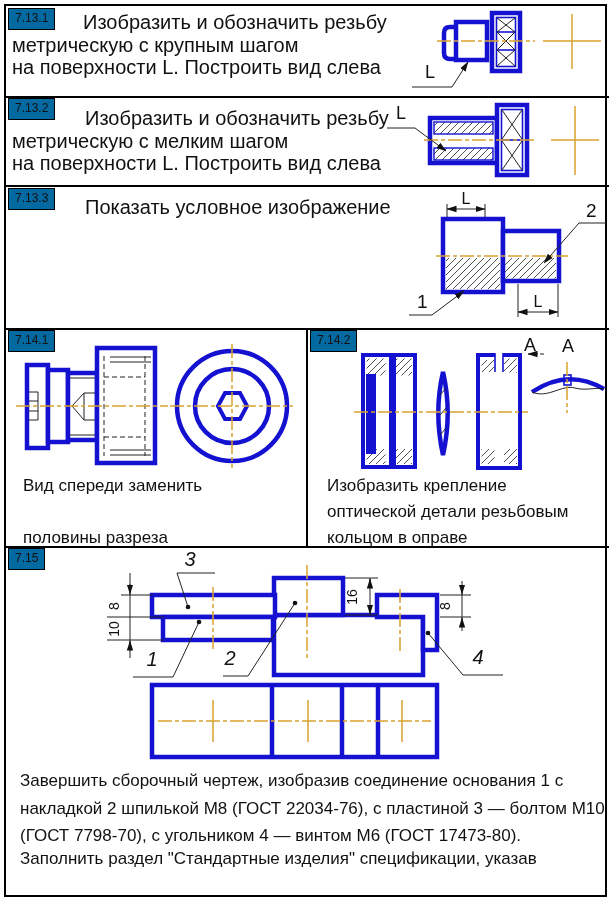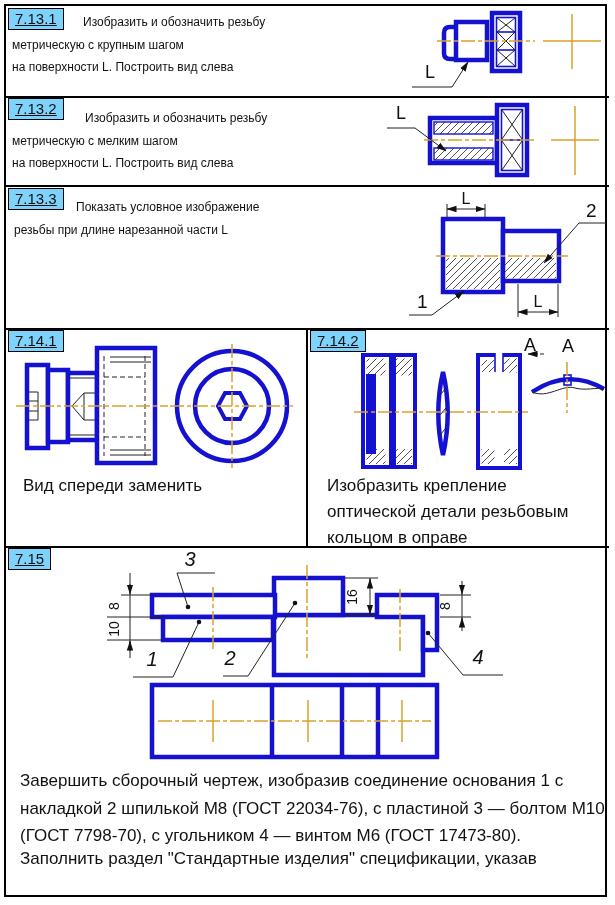--- a/index.html
+++ b/index.html
@@ -1,23 +1,23 @@
 <!DOCTYPE html>
 <html><head>
 <meta charset="utf-8">
 <style>
   html,body{margin:0;padding:0;background:#fff;}
   .page{position:relative;width:615px;height:905px;background:#fff;overflow:hidden;
         font-family:"Liberation Sans",sans-serif;color:#111;}
   .frame{position:absolute;left:4px;top:4px;width:603px;height:893px;border:2px solid #000;box-sizing:border-box;}
   .hdiv{position:absolute;left:4px;width:605px;height:0;border-top:2px solid #000;}
   .vdiv{position:absolute;width:0;border-left:2px solid #000;}
-  .numbox{position:absolute;border:1.5px solid #000;background:#7dd3fc;font-size:15px;
-          padding:1px 6px 2px 6px;line-height:17px;white-space:nowrap;text-decoration:underline;}
-  .tline{position:absolute;font-size:12px;line-height:18px;white-space:nowrap;}
+  .numbox{position:absolute;border:1.5px solid #000;background:#0369a1;font-size:12px;
+          padding:1px 6px 2px 6px;line-height:17px;white-space:nowrap;}
+  .tline{position:absolute;font-size:20px;line-height:18px;white-space:nowrap;}
   .tline17{position:absolute;font-size:17px;line-height:19px;white-space:nowrap;}
   svg.drawings{position:absolute;left:0;top:0;}
   
   .blu{stroke:#1412d0;stroke-width:4.5;fill:#fff;}
   .blu4{stroke:#1412d0;stroke-width:4;fill:#fff;}
   .blu-nf{stroke:#1412d0;stroke-width:4.5;fill:none;}
   .bluthin{stroke:#1412d0;stroke-width:1.6;fill:none;}
   .blufill{fill:#1412d0;stroke:none;}
   .hband{stroke:#1412d0;stroke-width:1.4;fill:url(#hatch);}
   .hpatch{fill:url(#hatch);stroke:none;}
@@ -52,24 +52,24 @@
   <div class="numbox" style="left:8px;top:548px">7.15</div>
 
   <div class="tline" style="left:83px;top:13px">Изобразить и обозначить резьбу</div>
   <div class="tline" style="left:12px;top:36px">метрическую с крупным шагом</div>
   <div class="tline" style="left:12px;top:58px">на поверхности L. Построить вид слева</div>
 
   <div class="tline" style="left:85px;top:109px">Изобразить и обозначить резьбу</div>
   <div class="tline" style="left:12px;top:132px">метрическую с мелким шагом</div>
   <div class="tline" style="left:12px;top:154px">на поверхности L. Построить вид слева</div>
 
-  <div class="tline" style="left:76px;top:198px">Показать условное изображение</div>
-  <div class="tline" style="left:14px;top:221px">резьбы при длине нарезанной части L</div>
+  <div class="tline" style="left:85px;top:198px">Показать условное изображение</div>
 
   <div class="tline17" style="left:23px;top:476px">Вид спереди заменить</div>
+  <div class="tline17" style="left:23px;top:528px">половины разреза</div>
 
   <div class="tline17" style="left:327px;top:476px">Изобразить крепление</div>
   <div class="tline17" style="left:327px;top:502px">оптической детали резьбовым</div>
   <div class="tline17" style="left:327px;top:528px">кольцом в оправе</div>
 
   <div class="tline17" style="left:20px;top:771px">Завершить сборочный чертеж, изобразив соединение основания 1 с</div>
   <div class="tline17" style="left:20px;top:799px">накладкой 2 шпилькой М8 (ГОСТ 22034-76), с пластиной 3  — болтом М10</div>
   <div class="tline17" style="left:20px;top:826px">(ГОСТ 7798-70),  с угольником 4  — винтом М6 (ГОСТ 17473-80).</div>
   <div class="tline17" style="left:20px;top:849px">Заполнить раздел "Стандартные изделия"  спецификации, указав</div>
 

